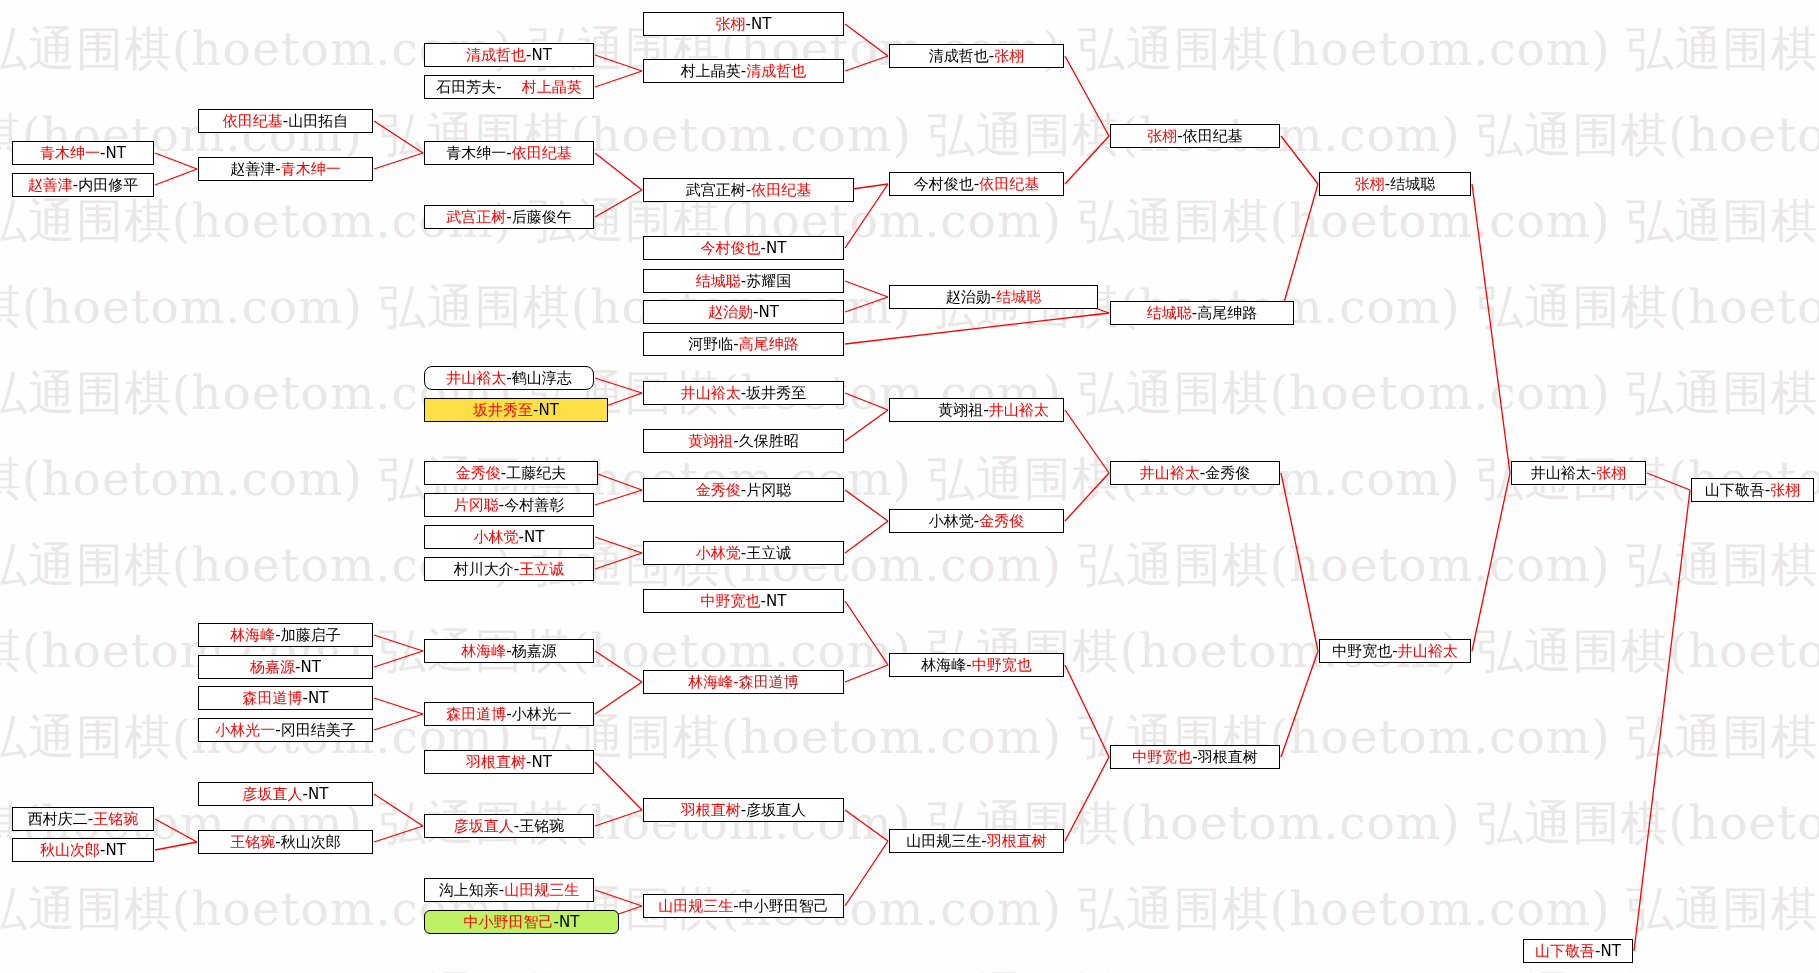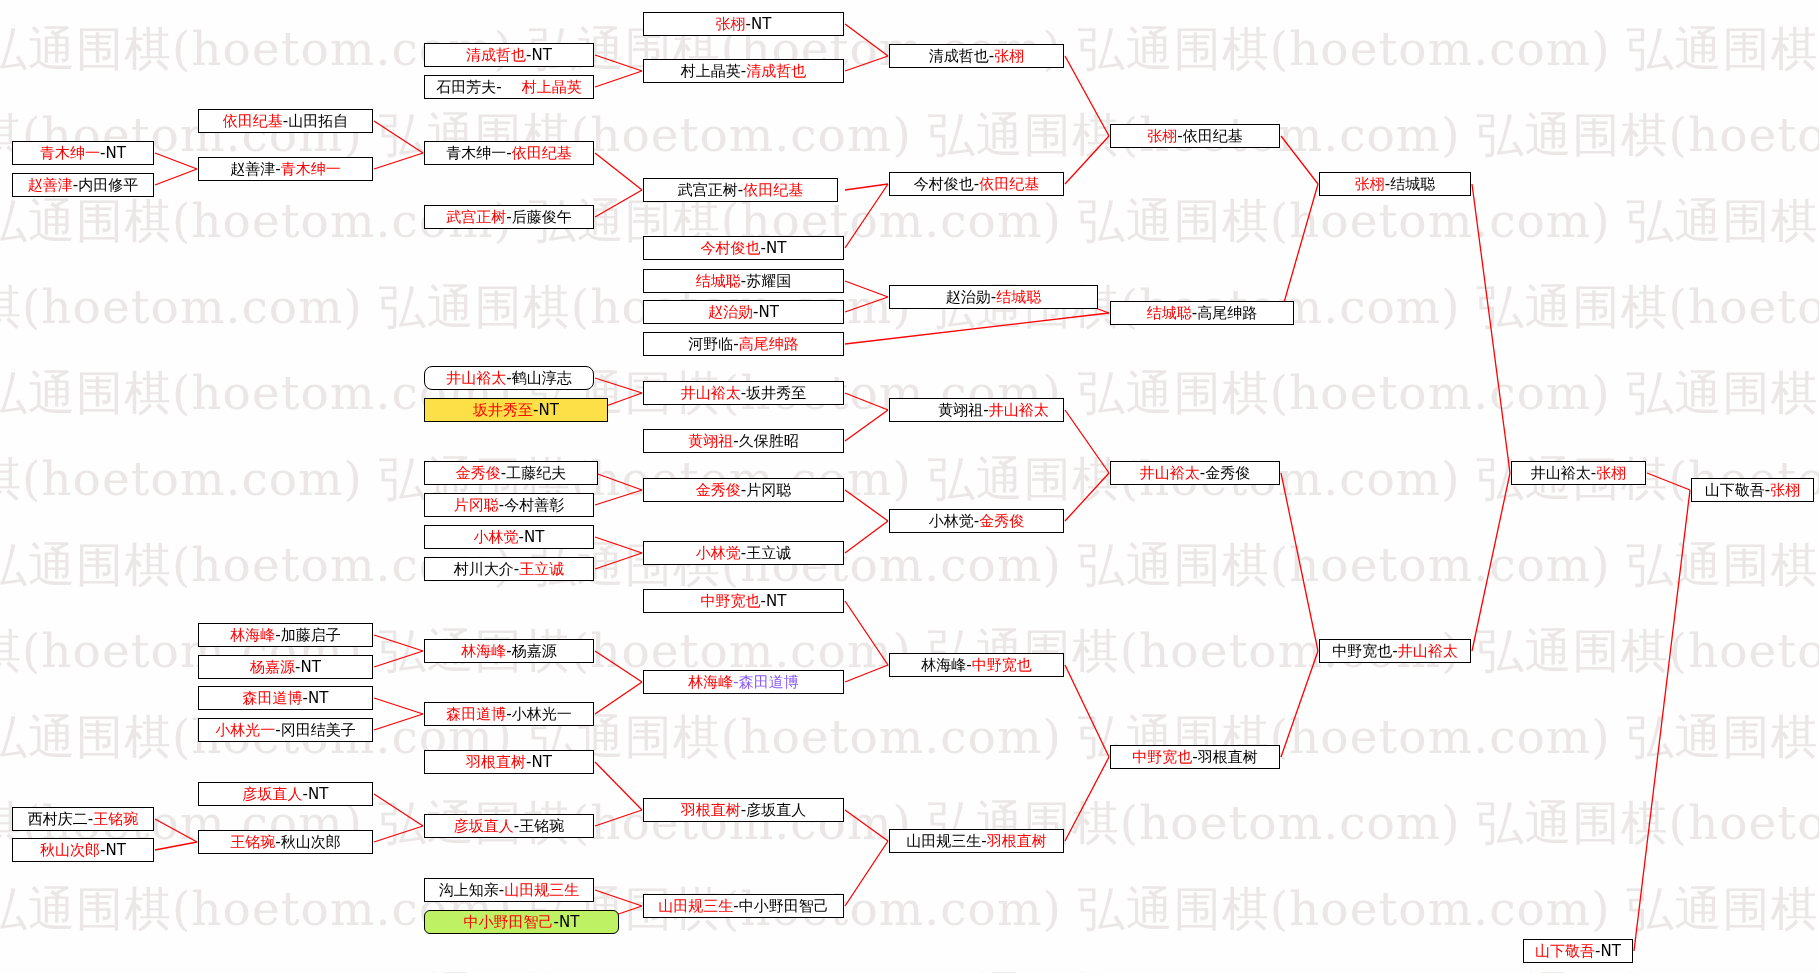--- a/index.html
+++ b/index.html
@@ -125,21 +125,21 @@
     <div class="match-box" style="left: 424px; top: 43px; width: 170px; background: rgb(255, 255, 255); border-color: rgb(0, 0, 0);"><span style="color: rgb(255, 0, 0);">清成哲也</span><span style="color: rgb(0, 0, 0);">-NT</span></div>
     <div class="match-box" style="left: 424px; top: 75px; width: 170px; background: rgb(255, 255, 255); border-color: rgb(0, 0, 0);"><span style="color: rgb(0, 0, 0);">石田芳夫-</span><span style="color: rgb(255, 0, 0); padding-left: 20px;">村上晶英</span></div>
     <div class="match-box" style="left: 643px; top: 59px; width: 201px; background: rgb(255, 255, 255); border-color: rgb(0, 0, 0);"><span style="color: rgb(0, 0, 0);">村上晶英-</span><span style="color: rgb(255, 0, 0);">清成哲也</span></div>
     <div class="match-box" style="left: 889px; top: 44px; width: 175px; background: rgb(255, 255, 255); border-color: rgb(0, 0, 0);"><span style="color: rgb(0, 0, 0);">清成哲也-</span><span style="color: rgb(255, 0, 0);">张栩</span></div>
     <div class="match-box" style="left: 198px; top: 109px; width: 175px; background: rgb(255, 255, 255); border-color: rgb(0, 0, 0);"><span style="color: rgb(255, 0, 0);">依田纪基</span><span style="color: rgb(0, 0, 0);">-山田拓自</span></div>
     <div class="match-box" style="left: 12px; top: 141px; width: 142px; background: rgb(255, 255, 255); border-color: rgb(0, 0, 0);"><span style="color: rgb(255, 0, 0);">青木绅一</span><span style="color: rgb(0, 0, 0);">-NT</span></div>
     <div class="match-box" style="left: 12px; top: 173px; width: 142px; background: rgb(255, 255, 255); border-color: rgb(0, 0, 0);"><span style="color: rgb(255, 0, 0);">赵善津</span><span style="color: rgb(0, 0, 0);">-内田修平</span></div>
     <div class="match-box" style="left: 198px; top: 157px; width: 175px; background: rgb(255, 255, 255); border-color: rgb(0, 0, 0);"><span style="color: rgb(0, 0, 0);">赵善津-</span><span style="color: rgb(255, 0, 0);">青木绅一</span></div>
     <div class="match-box" style="left: 424px; top: 141px; width: 170px; background: rgb(255, 255, 255); border-color: rgb(0, 0, 0);"><span style="color: rgb(0, 0, 0);">青木绅一-</span><span style="color: rgb(255, 0, 0);">依田纪基</span></div>
     <div class="match-box" style="left: 424px; top: 205px; width: 170px; background: rgb(255, 255, 255); border-color: rgb(0, 0, 0);"><span style="color: rgb(255, 0, 0);">武宫正树</span><span style="color: rgb(0, 0, 0);">-后藤俊午</span></div>
-    <div class="match-box" style="left: 643px; top: 178px; width: 195px; background: rgb(255, 255, 255); border-color: rgb(0, 0, 0);"><span style="color: rgb(0, 0, 0);">武宫正树-</span><span style="color: rgb(255, 0, 0);">依田纪基</span></div>
+    <div class="match-box" style="left: 643px; top: 178px; width: 211px; background: rgb(255, 255, 255); border-color: rgb(0, 0, 0);"><span style="color: rgb(0, 0, 0);">武宫正树-</span><span style="color: rgb(255, 0, 0);">依田纪基</span></div>
     <div class="match-box" style="left: 643px; top: 236px; width: 201px; background: rgb(255, 255, 255); border-color: rgb(0, 0, 0);"><span style="color: rgb(255, 0, 0);">今村俊也</span><span style="color: rgb(0, 0, 0);">-NT</span></div>
     <div class="match-box" style="left: 889px; top: 172px; width: 175px; background: rgb(255, 255, 255); border-color: rgb(0, 0, 0);"><span style="color: rgb(0, 0, 0);">今村俊也-</span><span style="color: rgb(255, 0, 0);">依田纪基</span></div>
     <div class="match-box" style="left: 1110px; top: 124px; width: 170px; background: rgb(255, 255, 255); border-color: rgb(0, 0, 0);"><span style="color: rgb(255, 0, 0);">张栩</span><span style="color: rgb(0, 0, 0);">-依田纪基</span></div>
     <div class="match-box" style="left: 643px; top: 269px; width: 201px; background: rgb(255, 255, 255); border-color: rgb(0, 0, 0);"><span style="color: rgb(255, 0, 0);">结城聪</span><span style="color: rgb(0, 0, 0);">-苏耀国</span></div>
     <div class="match-box" style="left: 643px; top: 300px; width: 201px; background: rgb(255, 255, 255); border-color: rgb(0, 0, 0);"><span style="color: rgb(255, 0, 0);">赵治勋</span><span style="color: rgb(0, 0, 0);">-NT</span></div>
     <div class="match-box" style="left: 889px; top: 285px; width: 209px; background: rgb(255, 255, 255); border-color: rgb(0, 0, 0);"><span style="color: rgb(0, 0, 0);">赵治勋-</span><span style="color: rgb(255, 0, 0);">结城聪</span></div>
     <div class="match-box" style="left: 643px; top: 332px; width: 201px; background: rgb(255, 255, 255); border-color: rgb(0, 0, 0);"><span style="color: rgb(0, 0, 0);">河野临-</span><span style="color: rgb(255, 0, 0);">高尾绅路</span></div>
     <div class="match-box" style="left: 1110px; top: 301px; width: 184px; background: rgb(255, 255, 255); border-color: rgb(0, 0, 0);"><span style="color: rgb(255, 0, 0);">结城聪</span><span style="color: rgb(0, 0, 0);">-高尾绅路</span></div>
     <div class="match-box" style="left: 1319px; top: 172px; width: 152px; background: rgb(255, 255, 255); border-color: rgb(0, 0, 0);"><span style="color: rgb(255, 0, 0);">张栩</span><span style="color: rgb(0, 0, 0);">-结城聪</span></div>
     <div class="match-box" style="left: 424px; top: 366px; width: 170px; background: rgb(255, 255, 255); border-color: rgb(0, 0, 0); border-radius: 8px;"><span style="color: rgb(255, 0, 0);">井山裕太</span><span style="color: rgb(0, 0, 0);">-鹤山淳志</span></div>
@@ -155,21 +155,21 @@
     <div class="match-box" style="left: 643px; top: 541px; width: 201px; background: rgb(255, 255, 255); border-color: rgb(0, 0, 0);"><span style="color: rgb(255, 0, 0);">小林觉</span><span style="color: rgb(0, 0, 0);">-王立诚</span></div>
     <div class="match-box" style="left: 889px; top: 509px; width: 175px; background: rgb(255, 255, 255); border-color: rgb(0, 0, 0);"><span style="color: rgb(0, 0, 0);">小林觉-</span><span style="color: rgb(255, 0, 0);">金秀俊</span></div>
     <div class="match-box" style="left: 1110px; top: 461px; width: 170px; background: rgb(255, 255, 255); border-color: rgb(0, 0, 0);"><span style="color: rgb(255, 0, 0);">井山裕太</span><span style="color: rgb(0, 0, 0);">-金秀俊</span></div>
     <div class="match-box" style="left: 643px; top: 589px; width: 201px; background: rgb(255, 255, 255); border-color: rgb(0, 0, 0);"><span style="color: rgb(255, 0, 0);">中野宽也</span><span style="color: rgb(0, 0, 0);">-NT</span></div>
     <div class="match-box" style="left: 198px; top: 623px; width: 175px; background: rgb(255, 255, 255); border-color: rgb(0, 0, 0);"><span style="color: rgb(255, 0, 0);">林海峰</span><span style="color: rgb(0, 0, 0);">-加藤启子</span></div>
     <div class="match-box" style="left: 198px; top: 655px; width: 175px; background: rgb(255, 255, 255); border-color: rgb(0, 0, 0);"><span style="color: rgb(255, 0, 0);">杨嘉源</span><span style="color: rgb(0, 0, 0);">-NT</span></div>
     <div class="match-box" style="left: 424px; top: 639px; width: 170px; background: rgb(255, 255, 255); border-color: rgb(0, 0, 0);"><span style="color: rgb(255, 0, 0);">林海峰</span><span style="color: rgb(0, 0, 0);">-杨嘉源</span></div>
     <div class="match-box" style="left: 198px; top: 686px; width: 175px; background: rgb(255, 255, 255); border-color: rgb(0, 0, 0);"><span style="color: rgb(255, 0, 0);">森田道博</span><span style="color: rgb(0, 0, 0);">-NT</span></div>
     <div class="match-box" style="left: 198px; top: 718px; width: 175px; background: rgb(255, 255, 255); border-color: rgb(0, 0, 0);"><span style="color: rgb(255, 0, 0);">小林光一</span><span style="color: rgb(0, 0, 0);">-冈田结美子</span></div>
     <div class="match-box" style="left: 424px; top: 702px; width: 170px; background: rgb(255, 255, 255); border-color: rgb(0, 0, 0);"><span style="color: rgb(255, 0, 0);">森田道博</span><span style="color: rgb(0, 0, 0);">-小林光一</span></div>
-    <div class="match-box" style="left: 643px; top: 670px; width: 201px; background: rgb(255, 255, 255); border-color: rgb(0, 0, 0);"><span style="color: rgb(255, 0, 0);">林海峰</span><span style="color: #8b5cf6; text-align: center;">-森田道博</span></div>
+    <div class="match-box" style="left: 643px; top: 670px; width: 201px; background: rgb(255, 255, 255); border-color: rgb(0, 0, 0);"><span style="color: rgb(255, 0, 0);">林海峰</span><span style="color: #b91c1c; text-align: center;">-森田道博</span></div>
     <div class="match-box" style="left: 889px; top: 653px; width: 175px; background: rgb(255, 255, 255); border-color: rgb(0, 0, 0);"><span style="color: rgb(0, 0, 0);">林海峰-</span><span style="color: rgb(255, 0, 0);">中野宽也</span></div>
     <div class="match-box" style="left: 1110px; top: 745px; width: 170px; background: rgb(255, 255, 255); border-color: rgb(0, 0, 0);"><span style="color: rgb(255, 0, 0);">中野宽也</span><span style="color: rgb(0, 0, 0);">-羽根直树</span></div>
     <div class="match-box" style="left: 1319px; top: 639px; width: 152px; background: rgb(255, 255, 255); border-color: rgb(0, 0, 0);"><span style="color: rgb(0, 0, 0);">中野宽也-</span><span style="color: rgb(255, 0, 0);">井山裕太</span></div>
     <div class="match-box" style="left: 424px; top: 750px; width: 170px; background: rgb(255, 255, 255); border-color: rgb(0, 0, 0);"><span style="color: rgb(255, 0, 0);">羽根直树</span><span style="color: rgb(0, 0, 0);">-NT</span></div>
     <div class="match-box" style="left: 198px; top: 782px; width: 175px; background: rgb(255, 255, 255); border-color: rgb(0, 0, 0);"><span style="color: rgb(255, 0, 0);">彦坂直人</span><span style="color: rgb(0, 0, 0);">-NT</span></div>
     <div class="match-box" style="left: 12px; top: 807px; width: 142px; background: rgb(255, 255, 255); border-color: rgb(0, 0, 0);"><span style="color: rgb(0, 0, 0);">西村庆二-</span><span style="color: rgb(255, 0, 0);">王铭琬</span></div>
     <div class="match-box" style="left: 12px; top: 838px; width: 142px; background: rgb(255, 255, 255); border-color: rgb(0, 0, 0);"><span style="color: rgb(255, 0, 0);">秋山次郎</span><span style="color: rgb(0, 0, 0);">-NT</span></div>
     <div class="match-box" style="left: 198px; top: 830px; width: 175px; background: rgb(255, 255, 255); border-color: rgb(0, 0, 0);"><span style="color: rgb(255, 0, 0);">王铭琬</span><span style="color: rgb(0, 0, 0);">-秋山次郎</span></div>
     <div class="match-box" style="left: 424px; top: 814px; width: 170px; background: rgb(255, 255, 255); border-color: rgb(0, 0, 0);"><span style="color: rgb(255, 0, 0);">彦坂直人</span><span style="color: rgb(0, 0, 0);">-王铭琬</span></div>
     <div class="match-box" style="left: 643px; top: 798px; width: 201px; background: rgb(255, 255, 255); border-color: rgb(0, 0, 0);"><span style="color: rgb(255, 0, 0);">羽根直树</span><span style="color: rgb(0, 0, 0);">-彦坂直人</span></div>

